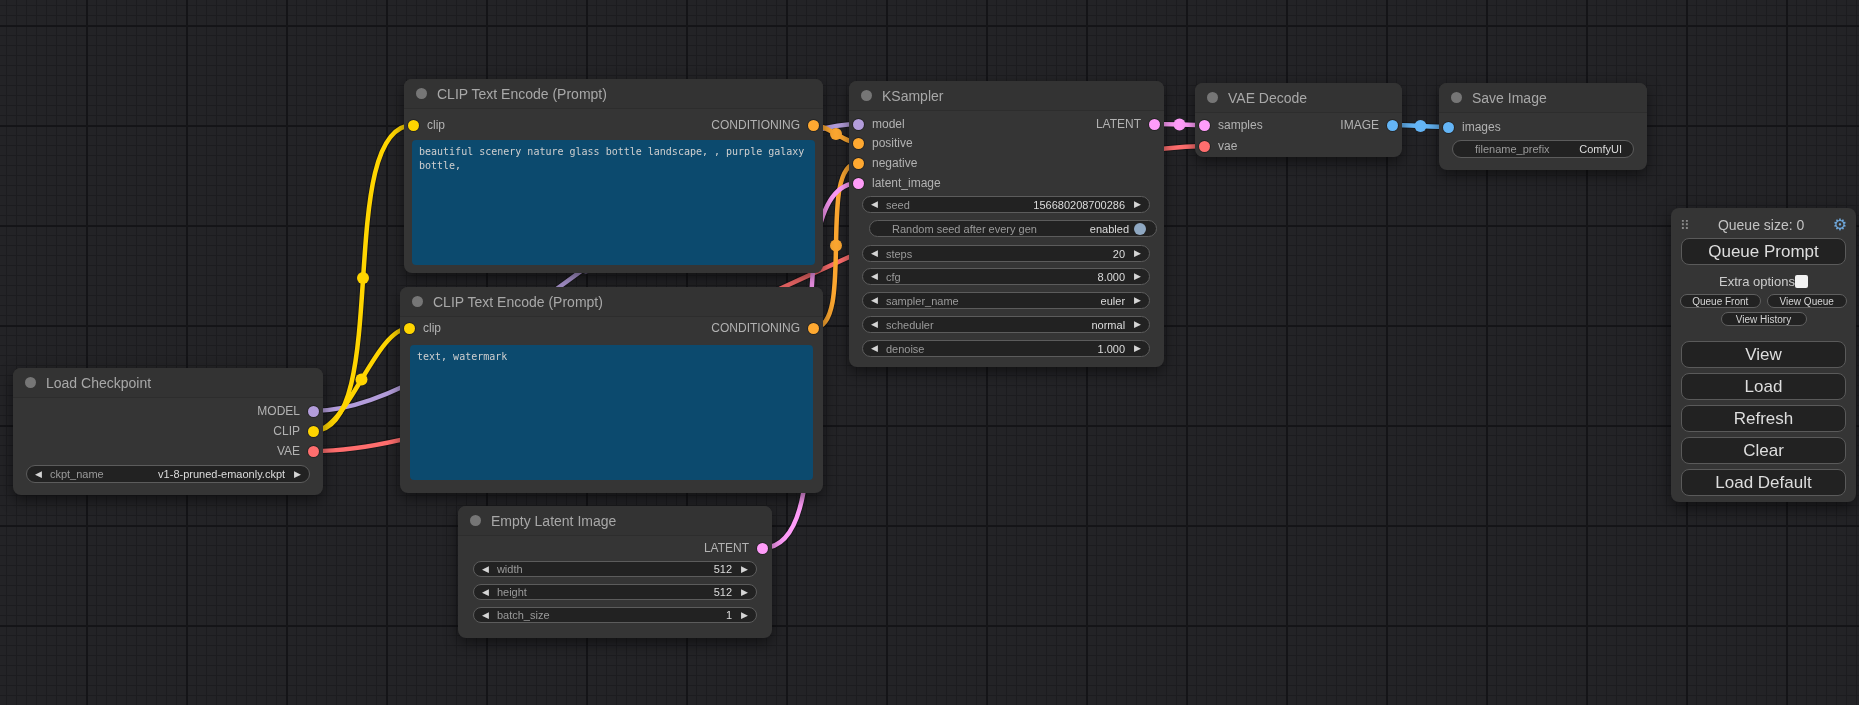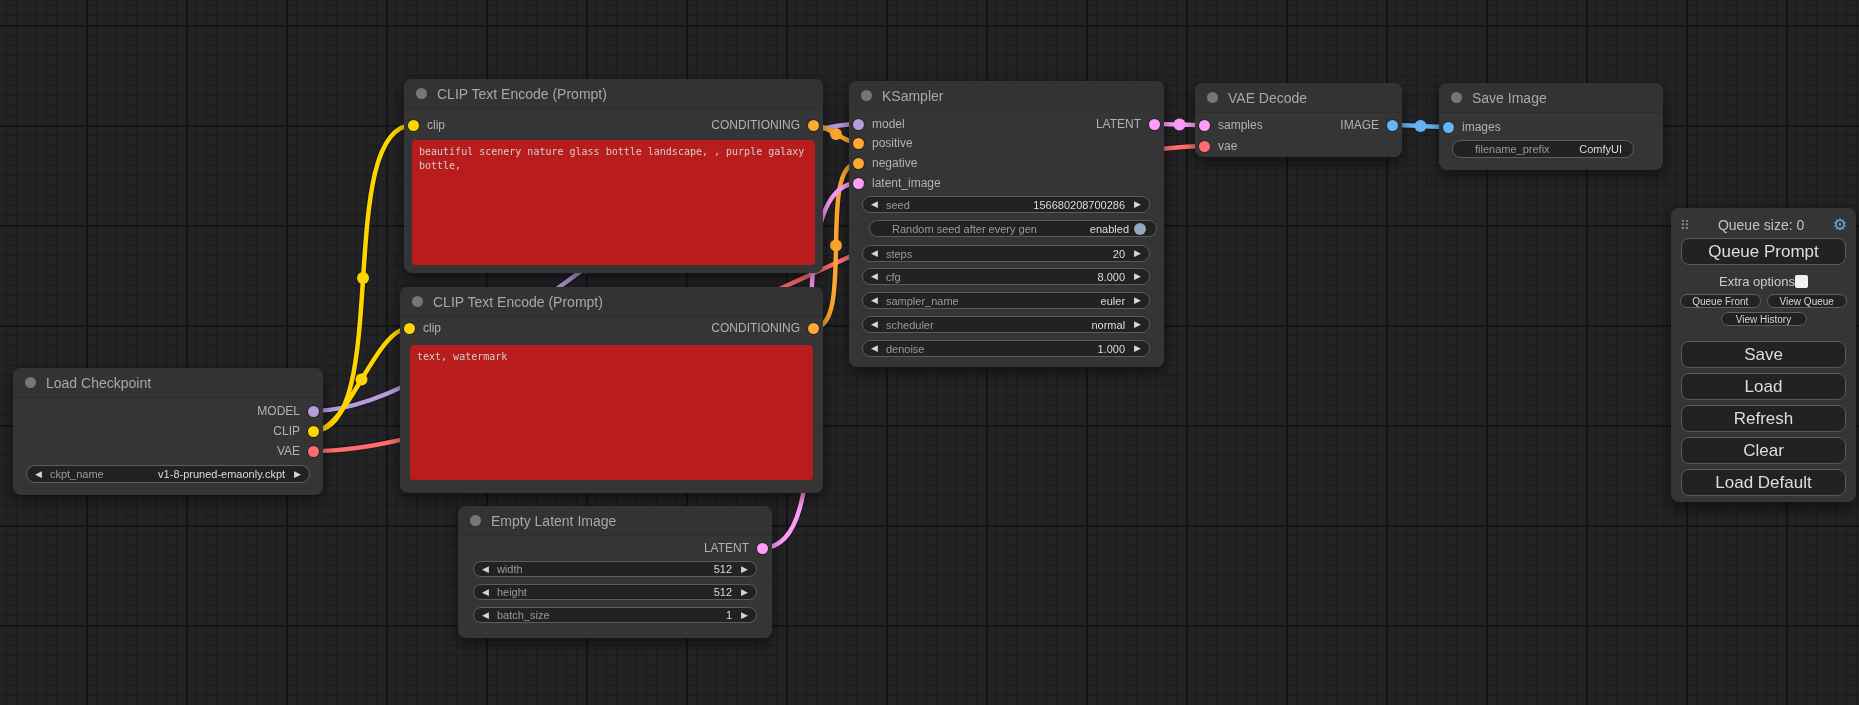--- a/index.html
+++ b/index.html
@@ -25,21 +25,21 @@
   .title-dot{width:11px;height:11px;border-radius:50%;background:#767676;
     margin-right:10px;flex:none;}
   .slot{position:absolute;display:flex;align-items:center;height:16px;
     font-size:12px;color:#b2b2b2;white-space:nowrap;}
   .slot-in{left:4px;}
   .slot-out{right:4px;flex-direction:row-reverse;}
   .dot{width:11px;height:11px;border-radius:50%;flex:none;
     box-shadow:0 0 0 1px rgba(0,0,0,.3);}
   .slot-in .dot{margin-right:8px;}
   .slot-out .dot{margin-left:8px;}
-  .textbox{position:absolute;background:#b91c1c;border-radius:4px;color:#cfcfcf;
+  .textbox{position:absolute;background:#0c4a6e;border-radius:4px;color:#cfcfcf;
     font-family:"DejaVu Sans Mono",monospace;font-size:10px;line-height:14px;
     padding:5px 7px;white-space:pre-wrap;word-break:break-word;
     box-sizing:border-box;overflow:hidden;}
   .widget{position:absolute;background:#222222;border:1px solid #5c5c5c;
     border-radius:10px;display:flex;align-items:center;font-size:11px;
     color:#9a9a9a;padding:0 8px;box-sizing:border-box;}
   .arrow{color:#d5d5d5;font-size:9px;line-height:1;flex:none;
     font-family:"DejaVu Sans",sans-serif;}
   .wname{margin-left:8px;color:#9a9a9a;overflow:hidden;white-space:nowrap;}
   .wname-plain{margin-left:14px;color:#9a9a9a;white-space:nowrap;}
@@ -278,21 +278,21 @@
     <div class="slot slot-in" style="top:55px;">
       <span class="dot" style="background: rgb(255, 110, 110);"></span>
       <span>vae</span>
     </div>
     <div class="slot slot-out" style="top:34px;">
       <span class="dot" style="background: rgb(100, 181, 246);"></span>
       <span>IMAGE</span>
     </div>
   </div>
 
-  <div class="node" style="left:1439px;top:83px;width:224px;height:87px;">
+  <div class="node" style="left:1439px;top:83px;width:208px;height:87px;">
     <div class="node-title">
       <span class="title-dot"></span>
       <span>Save Image</span>
     </div>
     <div class="slot slot-in" style="top:36px;">
       <span class="dot" style="background: rgb(100, 181, 246);"></span>
       <span>images</span>
     </div>
     <div class="widget" style="left:13px;top:57px;width:182px;height:18px;">
       <span class="wname-plain">filename_prefix</span>
@@ -311,20 +311,20 @@
       <span>Extra options</span>
       <span class="checkbox"></span>
     </div>
     <div class="small-row">
       <span class="small-btn">Queue Front</span>
       <span class="small-btn">View Queue</span>
     </div>
     <div class="history-row">
       <span class="small-btn">View History</span>
     </div>
-    <div class="qbtn group-gap">Save</div>
+    <div class="qbtn group-gap">View</div>
     <div class="qbtn">Load</div>
     <div class="qbtn">Refresh</div>
     <div class="qbtn">Clear</div>
     <div class="qbtn">Load Default</div>
   </div>
 
 </div>
 
 </body></html>

